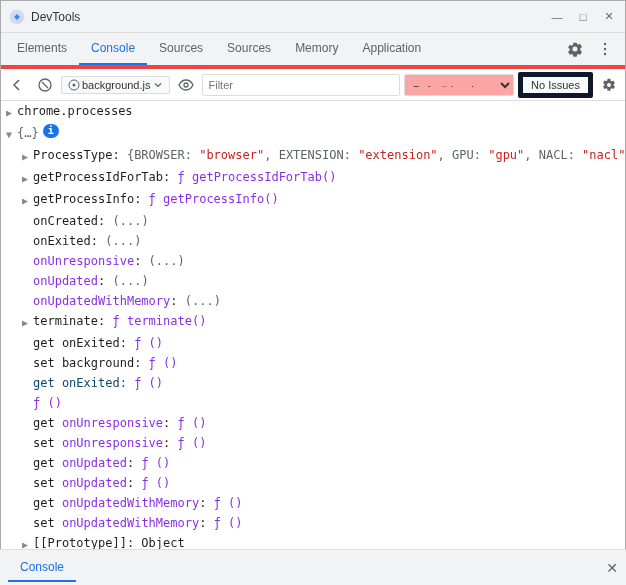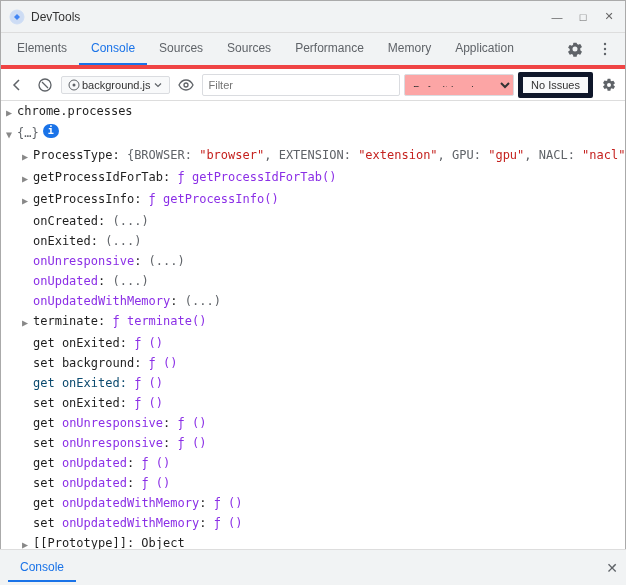--- a/index.html
+++ b/index.html
@@ -237,21 +237,20 @@
     <div class="title-bar-btn">□</div>
     <div class="title-bar-btn">✕</div>
   </div>
 </div>
 
 <div class="tab-bar">
   <div class="tab-item">Elements</div>
   <div class="tab-item active">Console</div>
   <div class="tab-item">Sources</div>
   <div class="tab-item">Sources</div>
-  <div class="tab-item">Performance</div>
   <div class="tab-item">Memory</div>
   <div class="tab-item">Application</div>
   <div class="tab-bar-actions">
     <div class="tab-action-btn">
       <svg width="16" height="16" viewBox="0 0 16 16" fill="#5f6368">
         <path d="M8 10.5a2.5 2.5 0 1 1 0-5 2.5 2.5 0 0 1 0 5zm5.3-2.5a5.3 5.3 0 0 0-.05-.7l1.5-1.17a.37.37 0 0 0 .08-.46l-1.42-2.46a.36.36 0 0 0-.44-.16l-1.77.71a5.2 5.2 0 0 0-1.2-.7L9.72 2.1A.35.35 0 0 0 9.37 1.8H6.63a.35.35 0 0 0-.35.3l-.28 1.87a5.2 5.2 0 0 0-1.2.7l-1.77-.71a.36.36 0 0 0-.44.16L1.17 6.38a.35.35 0 0 0 .08.46l1.5 1.17a5.3 5.3 0 0 0 0 1.38l-1.5 1.17a.35.35 0 0 0-.08.46l1.42 2.46c.09.16.28.22.44.16l1.77-.71c.38.27.78.5 1.2.7l.28 1.87c.05.18.19.3.35.3h2.74c.16 0 .3-.12.35-.3l.28-1.87a5.2 5.2 0 0 0 1.2-.7l1.77.71c.16.06.35 0 .44-.16l1.42-2.46a.35.35 0 0 0-.08-.46L13.3 9.2a5.3 5.3 0 0 0 0-.7z"></path>
       </svg>
     </div>
     <div class="tab-action-btn">
       <svg width="16" height="16" viewBox="0 0 16 16" fill="#5f6368">
@@ -375,21 +374,21 @@
     <span style="color:#1f1f1f">set background: </span><span style="color:#8b2fe6">ƒ </span><span style="color:#8b2fe6">()</span>
   </div>
 
   <div class="console-line">
     <span class="arrow indent1"></span>
     <span style="color:#0c4a6e">get onExited: </span><span style="color:#8b2fe6">ƒ </span><span style="color:#8b2fe6">()</span>
   </div>
 
   <div class="console-line">
     <span class="arrow indent1"></span>
-    <span style="color:#1f1f1f">set onExited: </span><span style="color:#8b2fe6">ƒ </span><span style="color:#8b2fe6">()</span>
+    <span style="color:#8b2fe6">ƒ </span><span style="color:#8b2fe6">()</span>
   </div>
 
   <div class="console-line">
     <span class="arrow indent1"></span>
     <span style="color:#1f1f1f">get </span><span style="color:#8b2fe6">onUnresponsive</span><span style="color:#1f1f1f">: </span><span style="color:#8b2fe6">ƒ </span><span style="color:#8b2fe6">()</span>
   </div>
 
   <div class="console-line">
     <span class="arrow indent1"></span>
     <span style="color:#1f1f1f">set </span><span style="color:#8b2fe6">onUnresponsive</span><span style="color:#1f1f1f">: </span><span style="color:#8b2fe6">ƒ </span><span style="color:#8b2fe6">()</span>

